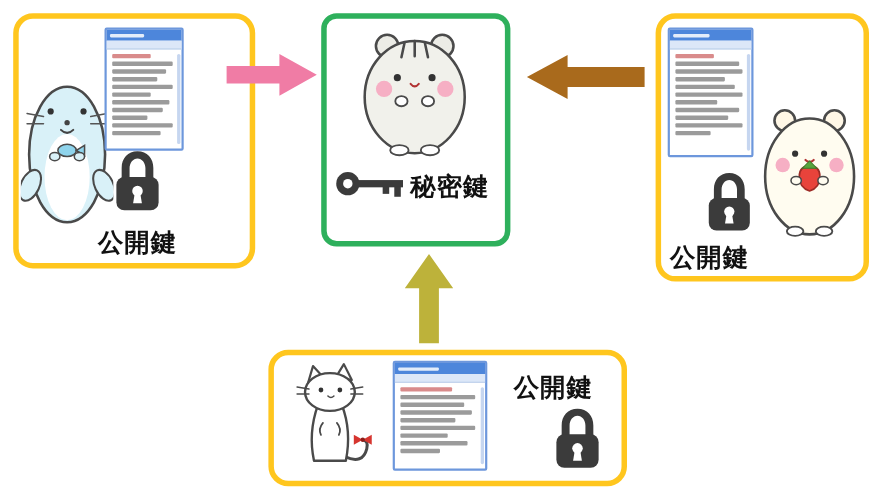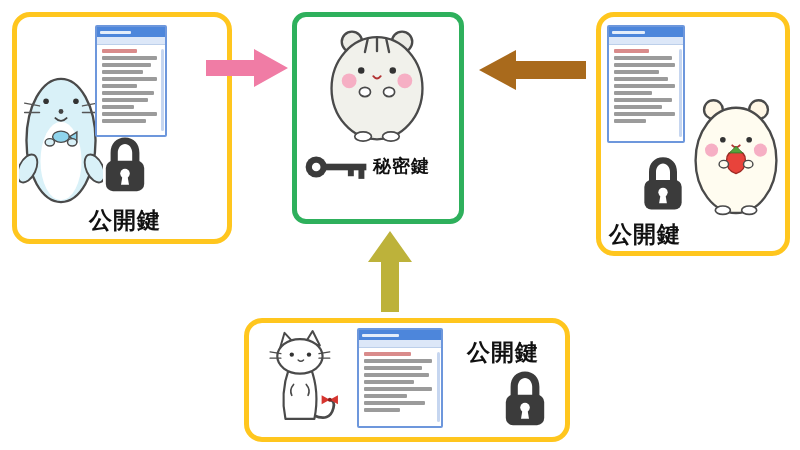--- a/index.html
+++ b/index.html
@@ -119,21 +119,21 @@
     <div class="abs" style="left:6px;top:134px;width:66px;height:32px;">
       <svg viewBox="0 0 100 46">
         <circle class="ink" cx="20" cy="23" r="16"></circle>
         <circle cx="20" cy="23" r="6.5" fill="#fff"></circle>
         <rect class="ink" x="34" y="18" width="62" height="10"></rect>
         <rect class="ink" x="68" y="27" width="9" height="10"></rect>
         <rect class="ink" x="84" y="27" width="9" height="14"></rect>
       </svg>
     </div>
 
-    <div class="label" style="left:76px;top:137px;font-size:18px;">秘密鍵</div>
+    <div class="label" style="left:76px;top:137px;font-size:23px;">秘密鍵</div>
   </div>
 
   <div class="box box-public" id="box-right">
 
     <div class="browser" style="left:6px;top:8px;width:78px;height:118px;">
       <div class="b-title">
           <div class="b-title-text"></div>
         </div>
       <div class="b-tool"></div>
       <div class="b-content">

